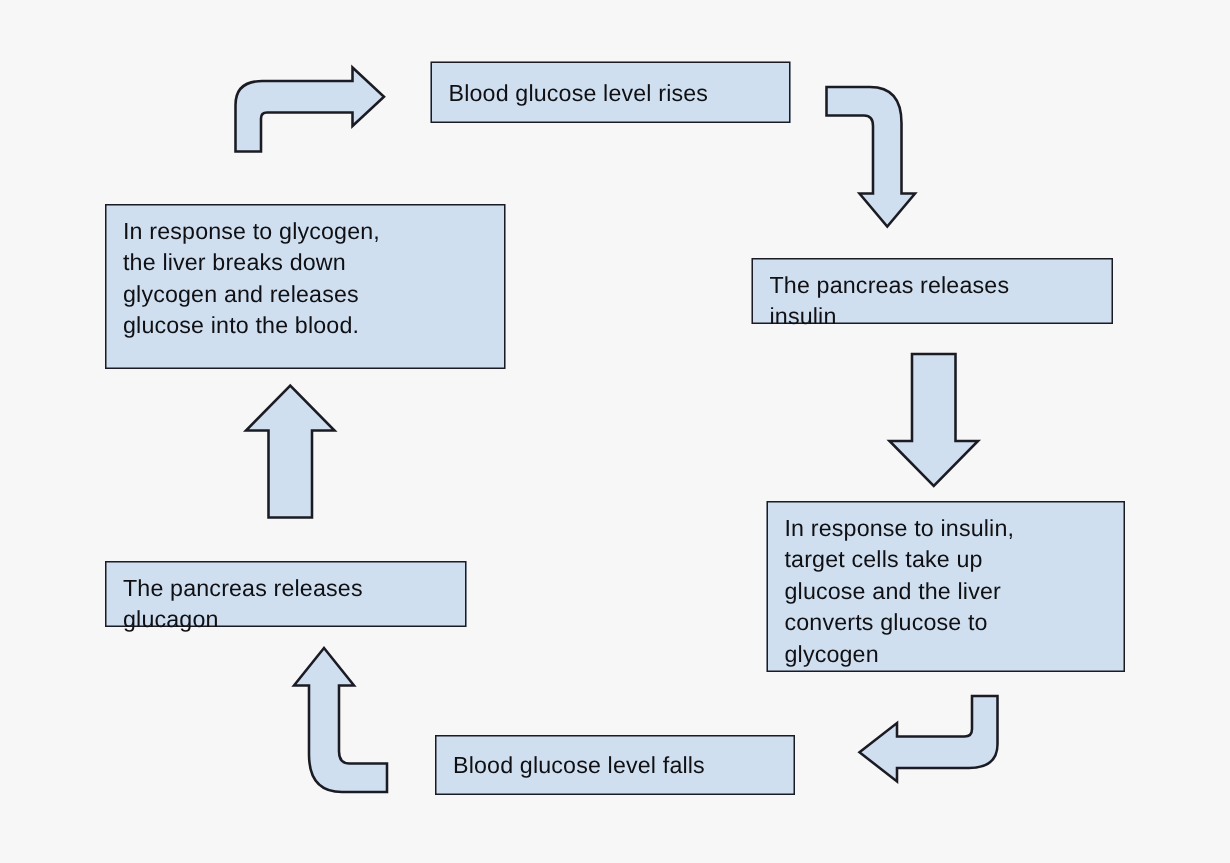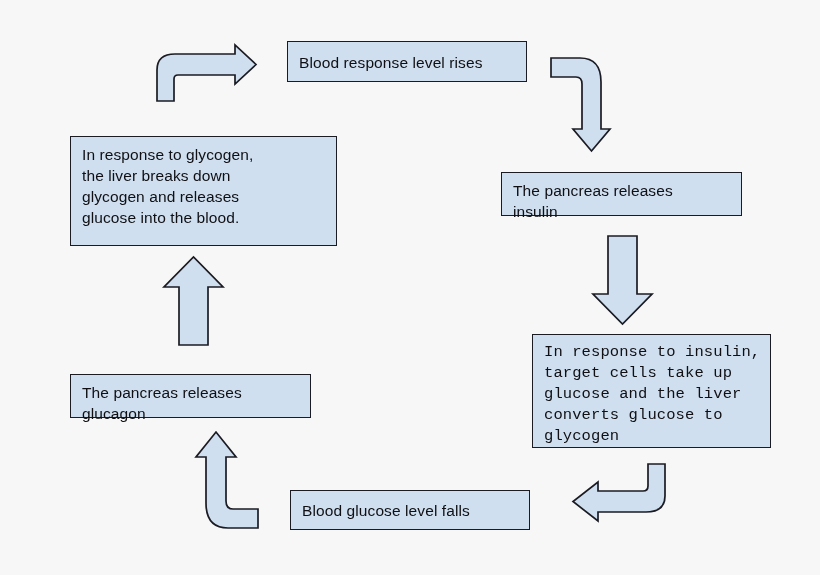--- a/index.html
+++ b/index.html
@@ -43,31 +43,31 @@
   }
   .arrow path {
     fill: #cfdfef;
     stroke: #1b1b24;
     stroke-width: 1.7;
     stroke-linejoin: miter;
   }
   
   #node-rise      { left: 287px; top: 41px;  width: 240px; height: 41px; }
   #node-insulin   { left: 501px; top: 172px; width: 241px; height: 44px; }
-  #node-uptake    { left: 532px; top: 334px; width: 239px; height: 114px; font-family: Liberation Mono, monospace; }
+  #node-uptake    { left: 511px; top: 334px; width: 239px; height: 114px; }
   #node-falls     { left: 290px; top: 490px; width: 240px; height: 40px; }
   #node-glucagon  { left: 70px;  top: 374px; width: 241px; height: 44px; }
   #node-liver     { left: 70px;  top: 136px; width: 267px; height: 110px; }
 </style>
 </head>
 <body>
 
 <div id="diagram">
 
-  <div class="node single" id="node-rise">Blood response level rises</div>
+  <div class="node single" id="node-rise">Blood glucose level rises</div>
 
   <div class="node" id="node-insulin">The pancreas releases
 insulin</div>
 
   <div class="node" id="node-uptake">In response to insulin,
 target cells take up
 glucose and the liver
 converts glucose to
 glycogen</div>
 

